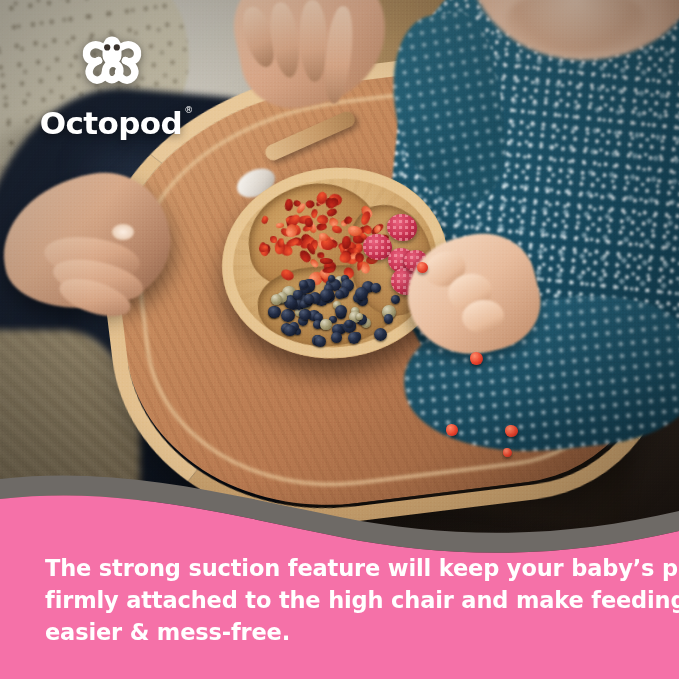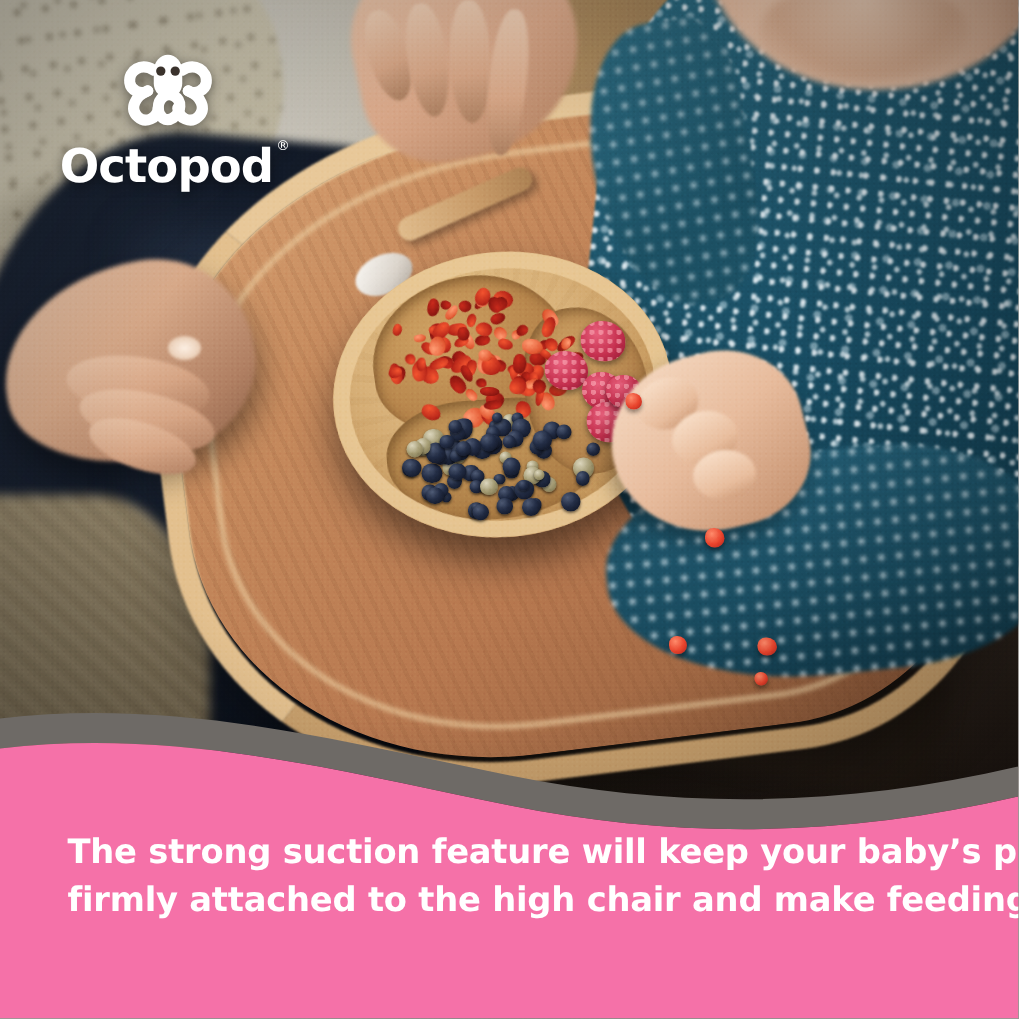--- a/index.html
+++ b/index.html
@@ -425,21 +425,21 @@
     left: 26px; top: 24px;
     width: 170px;
     text-align: center;
     z-index: 40;
     filter: drop-shadow(0 2px 4px rgba(0,0,0,.45));
   }
   .logo-mark { display: block; margin: 0 auto; }
   .logo-word-row {
     position: relative;
     display: inline-block;
-    margin-top: 2px;
+    margin-top: 14px;
   }
   .logo-word {
     font-family: "DejaVu Sans", sans-serif;
     font-weight: bold;
     font-size: 31px;
     letter-spacing: -0.6px;
     color: #ffffff;
     line-height: 1;
     display: inline-block;
   }
@@ -759,15 +759,16 @@
 
       <path id="wave-band" d="M0,10 C120,-4 230,26 340,48 C450,70 560,70 679,42 L679,62 C560,90 450,90 340,68 C230,46 120,16 0,30 Z" fill="#6E6A66"></path>
 
       <path id="wave-fill" d="M0,30 C120,16 230,46 340,68 C450,90 560,90 679,62 L679,210 L0,210 Z" fill="#F571A8"></path>
     </svg>
   </div>
 
   <div class="caption" style="color: rgb(255, 255, 255);">
     <p>The strong suction feature will keep your baby’s plate</p>
     <p>firmly attached to the high chair and make feeding time</p>
+    <p>easier &amp; mess-free.</p>
   </div>
 
 </div>
 
 </body></html>

